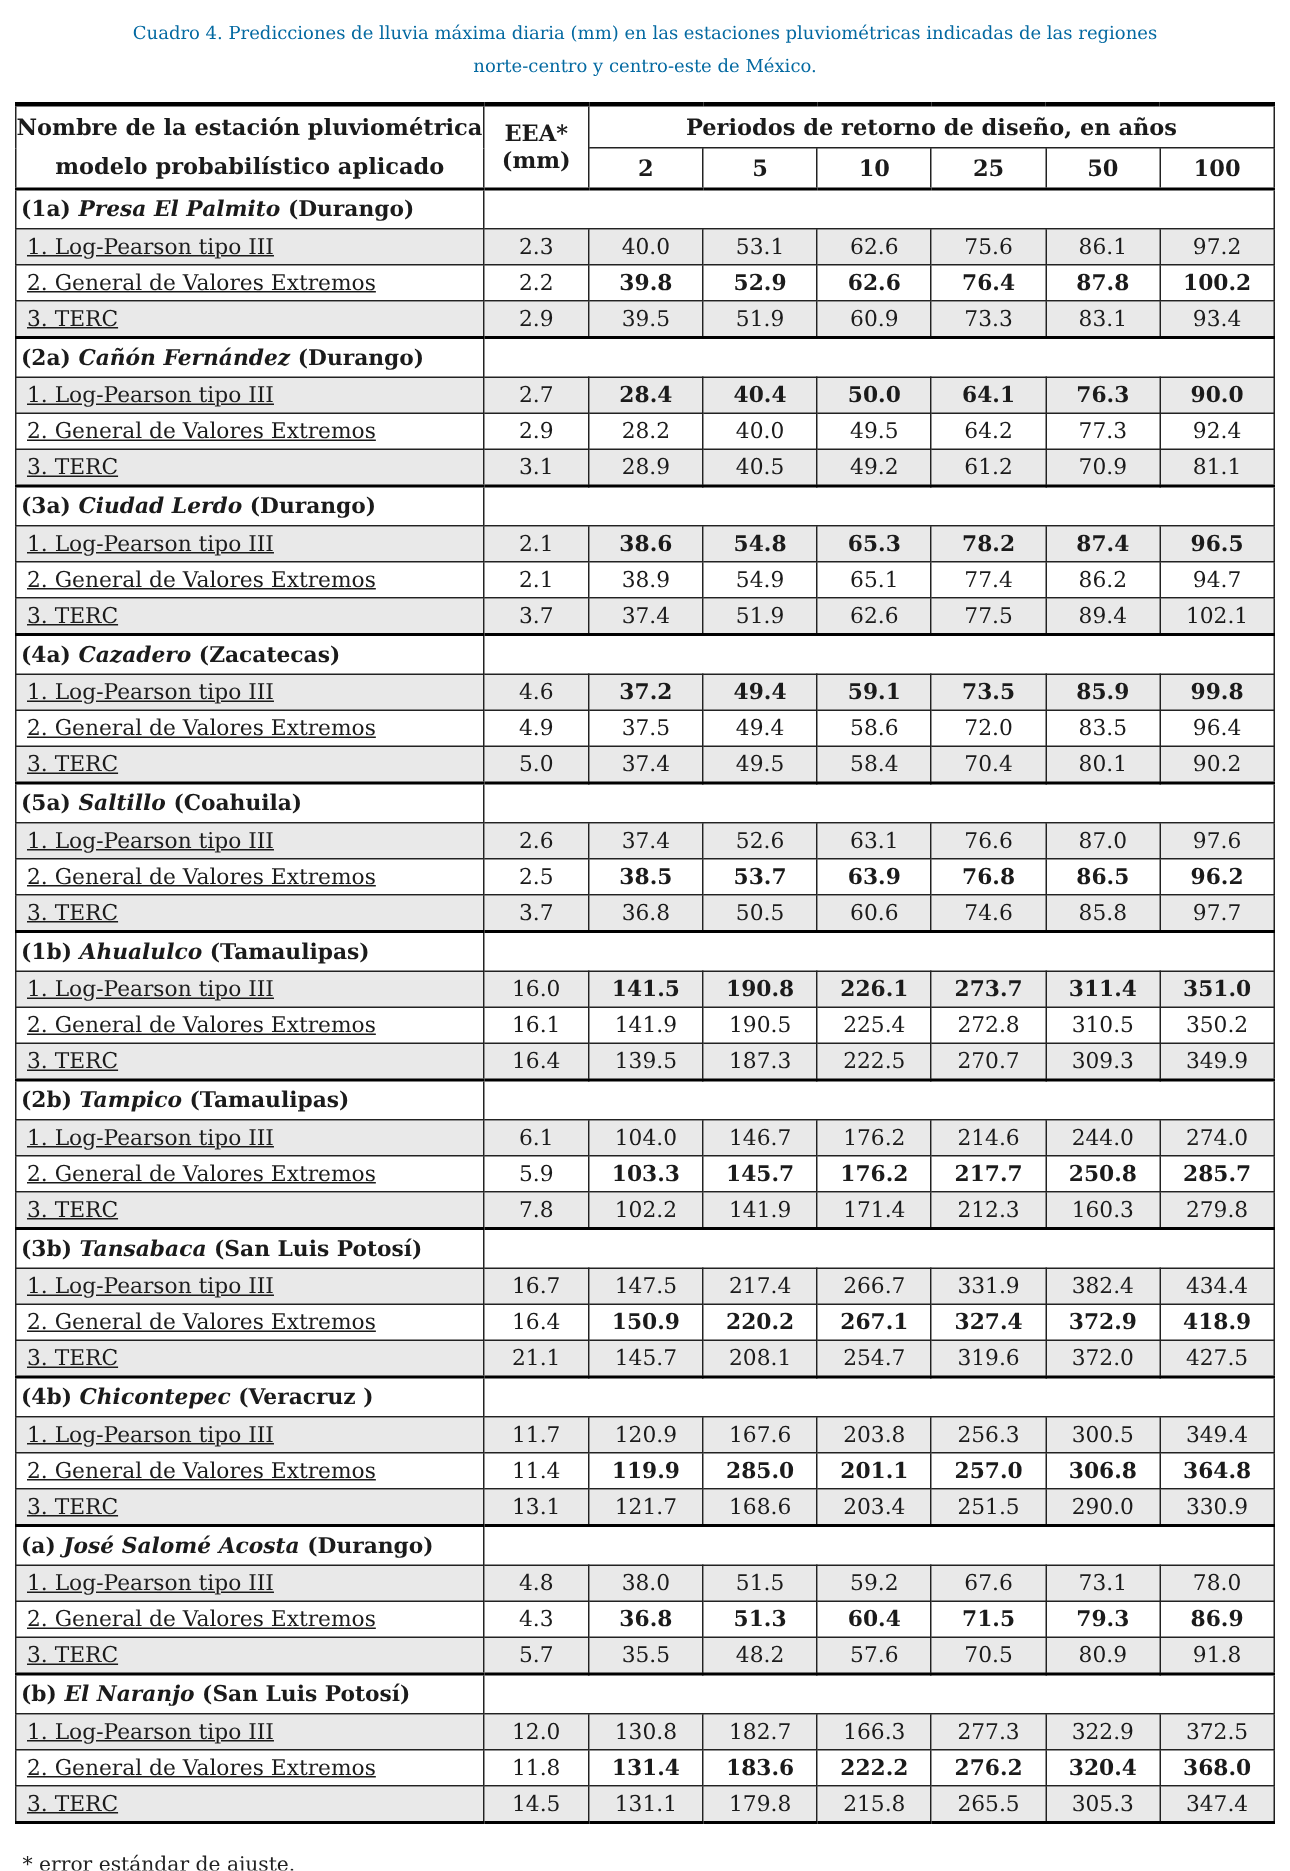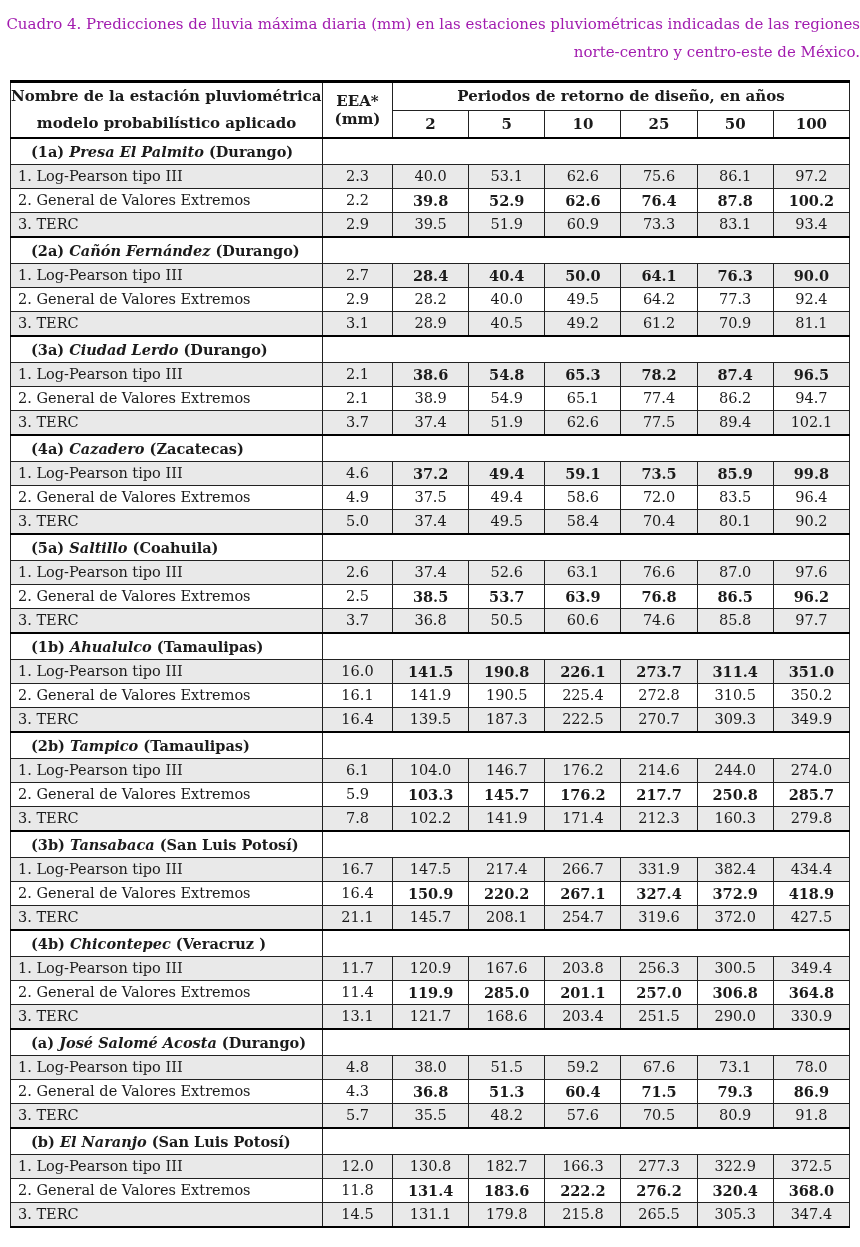--- a/index.html
+++ b/index.html
@@ -2,43 +2,43 @@
 <html><head>
 <meta charset="utf-8">
 <style>
   html,body { margin:0; padding:0; }
   body {
     width:860px; height:1247px; background:#ffffff; overflow:hidden;
     font-family:"DejaVu Serif", serif; color:#1b1b1b;
     -webkit-font-smoothing:antialiased;
   }
   .caption {
-    padding-top:11px; text-align:right; font-size:15px; line-height:1.85;
-    color:#a21caf;
+    padding-top:11px; text-align:center; font-size:12px; line-height:1.85;
+    color:#0369a1;
   }
   table.main {
     border-collapse:collapse; table-layout:fixed;
     width:840px; margin:13px 0 0 10px;
     font-size:14.5px;
   }
   td, th { border:1px solid #222; padding:0; overflow:hidden; white-space:nowrap; }
   thead th { font-weight:bold; font-size:15px; vertical-align:middle; }
   thead tr.h1 th { border-top:3px solid #000; }
   th.side-station { line-height:1.75; font-size:15px; }
   th.side-station, th.side-eea { border-bottom:2.5px solid #000; }
   th.periods-span { height:27px; }
   thead tr.h2 th { height:26px; border-bottom:2.5px solid #000; }
   tbody td { height:23px; vertical-align:middle; }
   tbody tr.group-row td { border-top:2px solid #000; height:25px; }
   tbody tr:last-child td { border-bottom:2.5px solid #000; }
-  td.c1 { text-align:left; padding-left:7px; }
+  td.c1 { text-align:left; padding-left:7px;text-decoration:underline; }
   td.num { text-align:center; }
   td.bold { font-weight:bold; }
   tr.shaded td { background:#e9e9e9; }
-  td.gname { font-weight:bold; padding-left:20px; }
+  td.gname { font-weight:bold; padding-left:3px; }
   td.gname i { font-weight:bold; }
   .footnote { margin:19px 0 0 15px; font-size:13.5px; color:#222; }
 </style>
 </head>
 <body>
 
 <div class="page">
 
   <div class="caption">
     <div>Cuadro 4. Predicciones de lluvia máxima diaria (mm) en las estaciones pluviométricas indicadas de las regiones</div>

